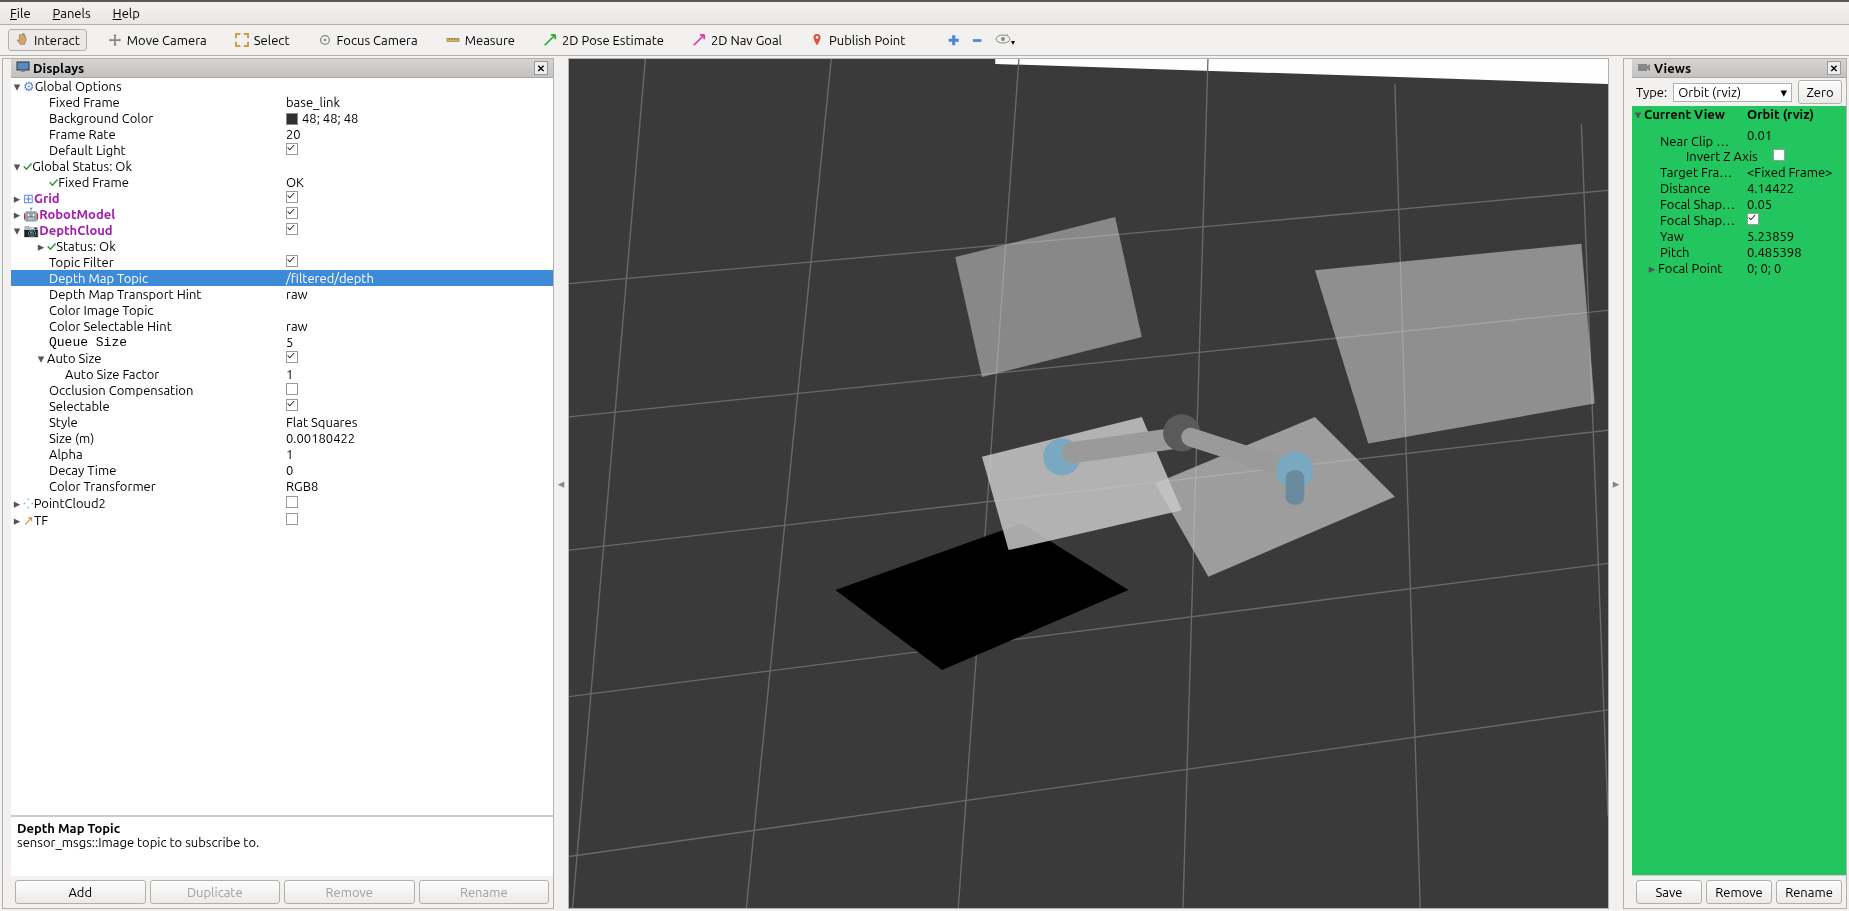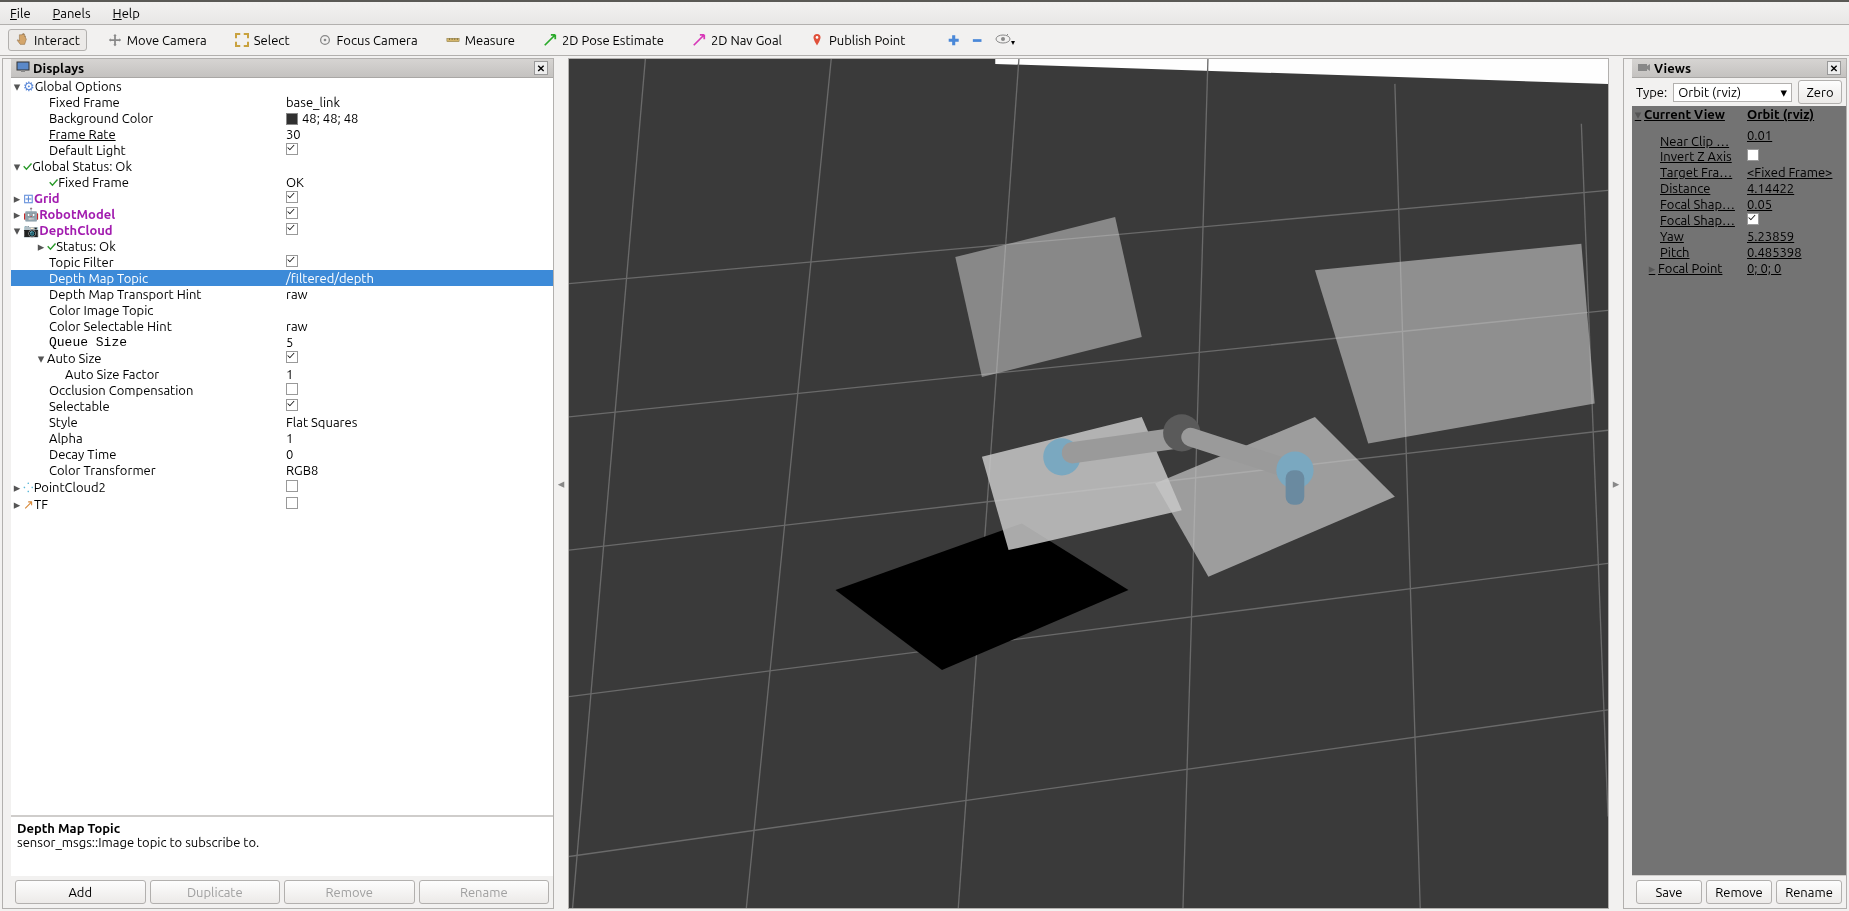--- a/index.html
+++ b/index.html
@@ -135,22 +135,22 @@
           </div>
         <div class="tree-row">
             <span class="tree-key" style="padding-left:38px;">Fixed Frame</span>
             <span class="tree-val">base_link</span>
           </div>
         <div class="tree-row">
             <span class="tree-key" style="padding-left:38px;">Background Color</span>
             <span class="tree-val"><span class="color-swatch"></span><span>48; 48; 48</span></span>
           </div>
         <div class="tree-row">
-            <span class="tree-key" style="padding-left:38px;text-decoration:underline;">Frame Rate</span>
-            <span class="tree-val">30</span>
+            <span class="tree-key" style="padding-left:38px;">Frame Rate</span>
+            <span class="tree-val">20</span>
           </div>
         <div class="tree-row">
             <span class="tree-key" style="padding-left:38px;">Default Light</span>
             <span class="tree-val"><span class="chk checked"></span></span>
           </div>
 
         <div class="tree-row">
             <span class="tree-key">
               <span class="arrow down"></span>
               <span class="ok-check">✓</span> 
@@ -237,20 +237,24 @@
             <span class="tree-key" style="padding-left:38px;">Occlusion Compensation</span>
             <span class="tree-val"><span class="chk"></span></span>
           </div>
         <div class="tree-row">
             <span class="tree-key" style="padding-left:38px;">Selectable</span>
             <span class="tree-val"><span class="chk checked"></span></span>
           </div>
         <div class="tree-row">
             <span class="tree-key" style="padding-left:38px;">Style</span>
             <span class="tree-val">Flat Squares</span>
+          </div>
+        <div class="tree-row">
+            <span class="tree-key" style="padding-left:38px;">Size (m)</span>
+            <span class="tree-val">0.00180422</span>
           </div>
         <div class="tree-row">
             <span class="tree-key" style="padding-left:38px;">Alpha</span>
             <span class="tree-val">1</span>
           </div>
         <div class="tree-row">
             <span class="tree-key" style="padding-left:38px;">Decay Time</span>
             <span class="tree-val">0</span>
           </div>
         <div class="tree-row">
@@ -342,35 +346,35 @@
       <span class="close-x">✕</span>
     </div>
     <div class="type-row">
       <span>Type:</span>
       <div class="select">
           <span>Orbit (rviz)</span>
           <span>▾</span>
         </div>
       <div class="btn" style="flex:0 0 44px;">Zero</div>
     </div>
-    <div class="panel-body" style="background:#737373;text-decoration:underline;">
+    <div class="panel-body" style="background:#22c55e;">
       <div class="tree">
         <div class="tree-row">
             <span class="tree-key" style="width:115px;">
               <span class="arrow down"></span>
               <b>Current View</b>
             </span>
             <span class="tree-val"><b>Orbit (rviz)</b></span>
           </div>
         <div class="tree-row">
             <span class="tree-key" style="width:115px;padding-left:28px;margin-top:12px;">Near Clip …</span>
             <span class="tree-val">0.01</span>
           </div>
         <div class="tree-row">
-            <span class="tree-key" style="width:115px;padding-left:28px;">Invert Z Axis</span>
+            <span class="tree-key" style="width:115px;padding-left:28px;margin-left:26px;">Invert Z Axis</span>
             <span class="tree-val"><span class="chk"></span></span>
           </div>
         <div class="tree-row">
             <span class="tree-key" style="width:115px;padding-left:28px;">Target Fra…</span>
             <span class="tree-val">&lt;Fixed Frame&gt;</span>
           </div>
         <div class="tree-row">
             <span class="tree-key" style="width:115px;padding-left:28px;">Distance</span>
             <span class="tree-val">4.14422</span>
           </div>

